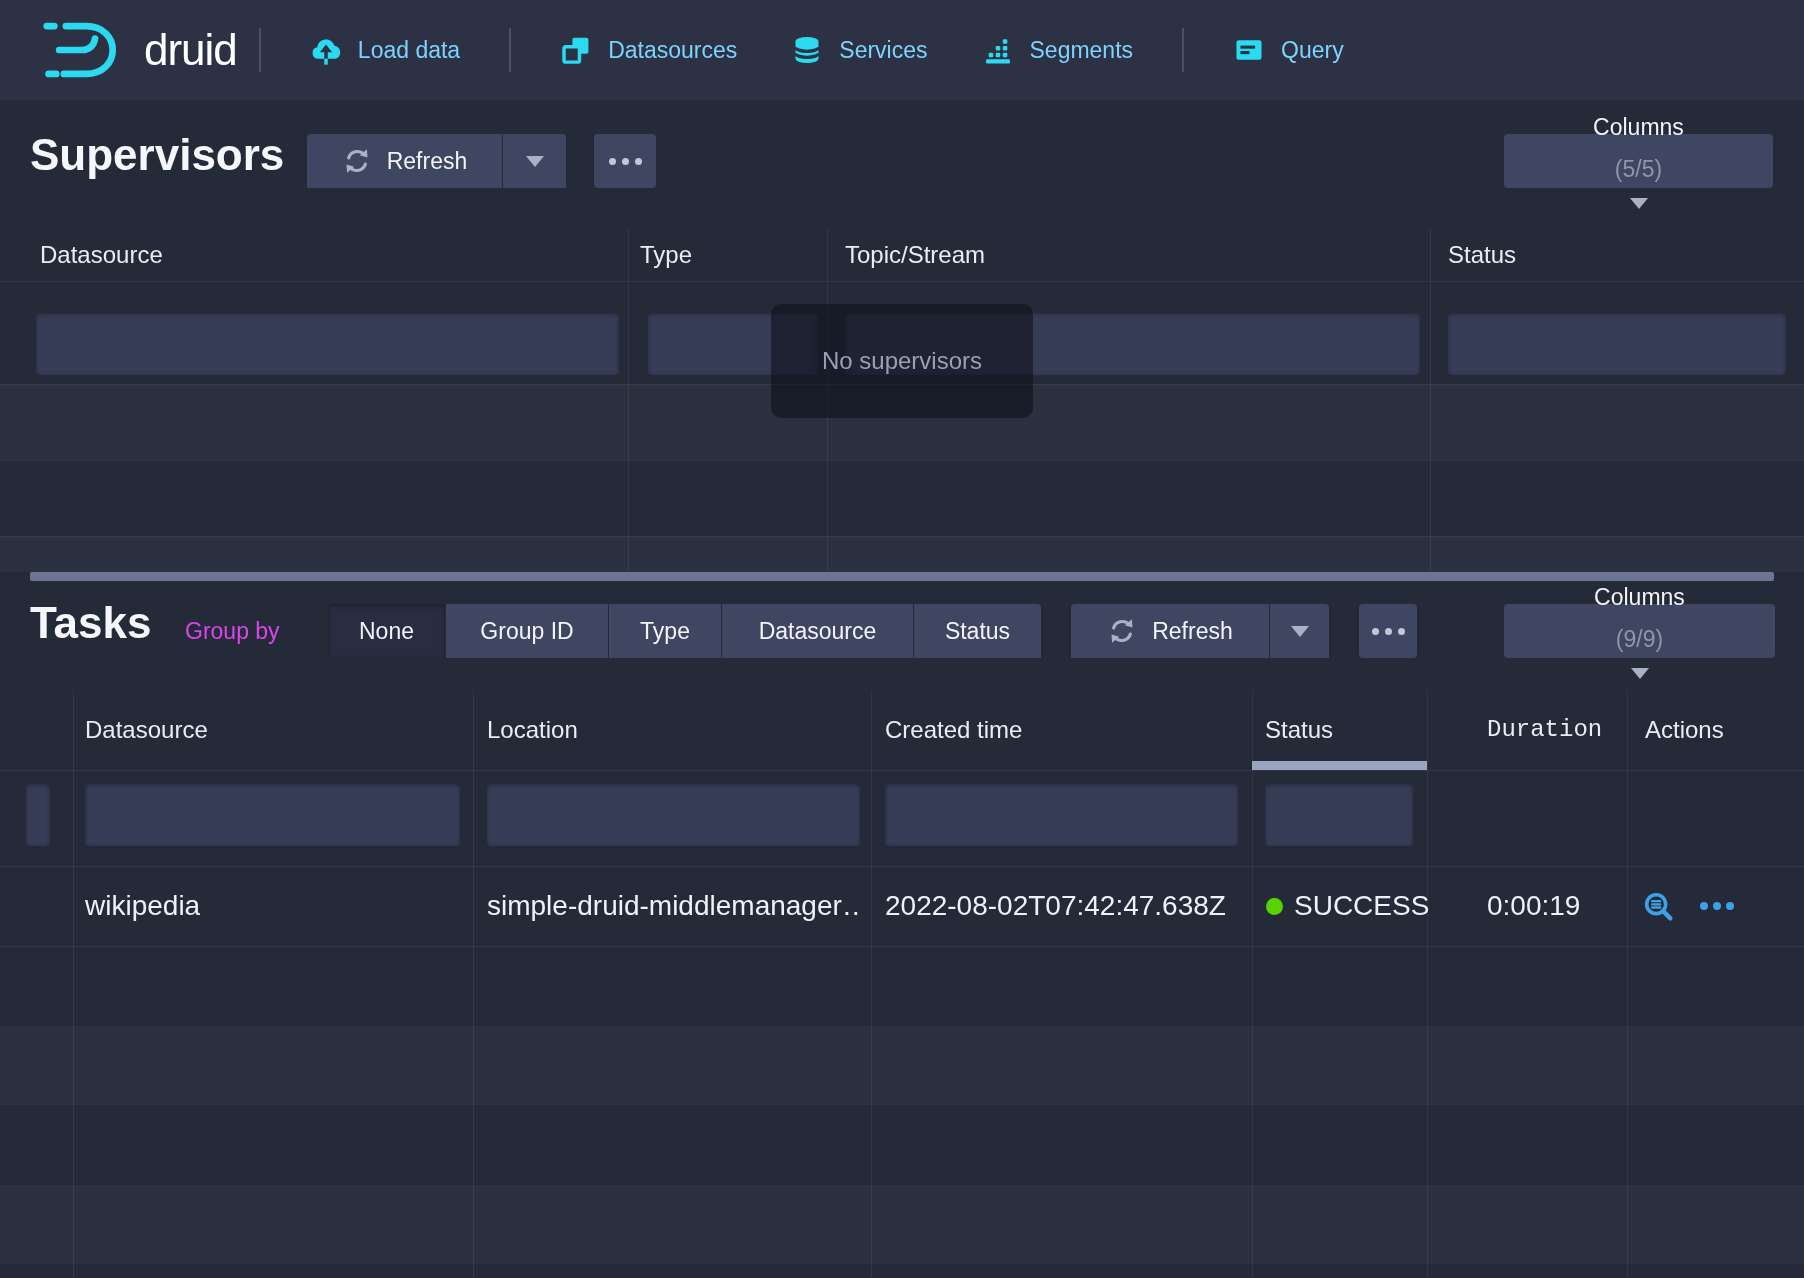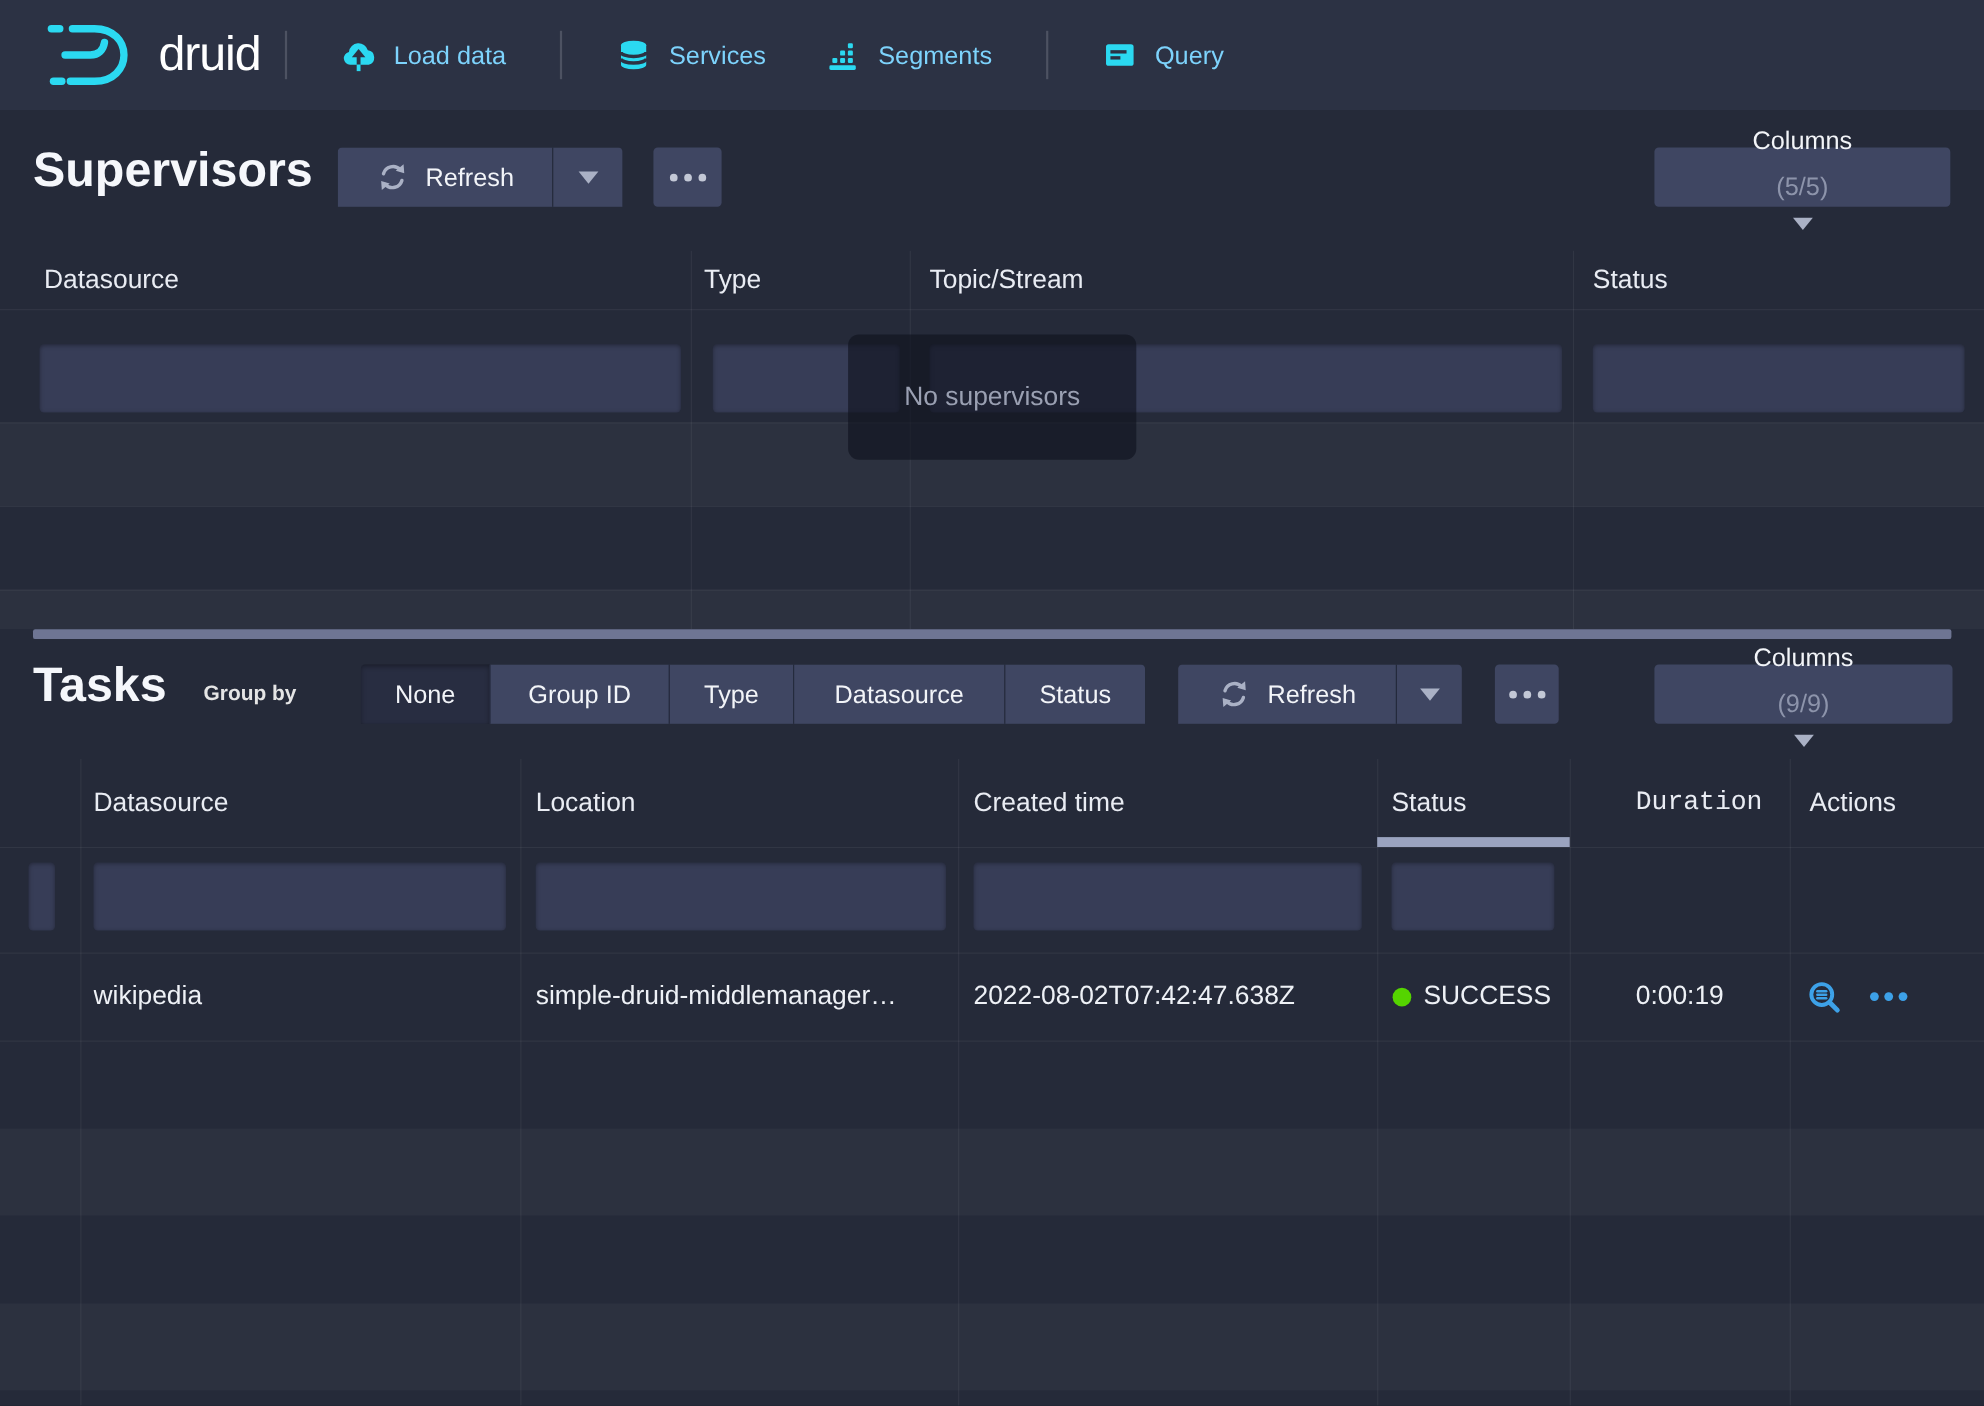--- a/index.html
+++ b/index.html
@@ -30,30 +30,30 @@
        justify-content:center;gap:15px;height:54px;cursor:pointer;border:none;}
   .btn.seg{border-left:1px solid rgba(15,19,30,0.55);}
   .btn.seg:first-child{border-left:none;}
   .btn.standalone{position:absolute;border-radius:4px;flex-direction:column;}
   .btn.active{background:var(--btn-active);box-shadow:inset 0 2px 5px rgba(0,0,0,0.35);}
   .caret{width:0;height:0;border-left:9px solid transparent;border-right:9px solid transparent;
          border-top:11px solid var(--icongray);}
   .dots{display:flex;gap:6px;align-items:center;}
   .dots i{width:7px;height:7px;border-radius:50%;background:#c3c8d6;}
   .count{color:var(--muted);}
-  .groupby-label{position:absolute;font-size:19px;color:#e5e5e5;line-height:54px;font-weight:bold;}
+  .groupby-label{position:absolute;font-size:23px;color:#d946ef;line-height:54px;}
   
   .vline{position:absolute;width:1px;background:var(--border);}
   .hline{position:absolute;height:1px;background:var(--border);}
   .th{position:absolute;height:54px;line-height:54px;font-size:24px;color:var(--hdr);cursor:pointer;}
   .stripe{position:absolute;left:0;width:1804px;background:var(--stripe);}
   .filter{position:absolute;height:62px;background:var(--input);border:none;border-radius:4px;
           box-shadow:inset 0 1px 4px rgba(0,0,0,0.35);color:var(--txt);font-size:23px;
           padding:0 14px;box-sizing:border-box;font-family:"Liberation Sans",sans-serif;outline:none;}
-  .cell{position:absolute;height:80px;line-height:80px;font-size:24px;color:#eef1f6;white-space:nowrap;}
+  .cell{position:absolute;height:80px;line-height:80px;font-size:28px;color:#eef1f6;white-space:nowrap;}
   .empty-overlay{position:absolute;left:771px;top:304px;width:262px;height:114px;border-radius:10px;
                  background:rgba(14,18,29,0.62);display:flex;align-items:center;justify-content:center;
                  font-size:24px;color:#9aa0b2;}
   .splitter{position:absolute;left:30px;top:572px;width:1744px;height:9px;background:var(--splitter);
             border-radius:2px;cursor:row-resize;}
   .sort-underline{position:absolute;left:1252px;top:761px;width:175px;height:9px;background:#9aa3bf;}
   .status-dot{position:absolute;width:17px;height:17px;border-radius:50%;background:var(--green);}
   .dots-blue{position:absolute;display:flex;gap:5px;align-items:center;height:80px;cursor:pointer;}
   .dots-blue i{width:8px;height:8px;border-radius:50%;background:var(--blue);}
   .action-icon{position:absolute;cursor:pointer;}
@@ -82,20 +82,27 @@
         <path d="M18.9 18.6 H6.2 a4.4 4.4 0 0 1 -0.8 -8.7 a6.6 6.6 0 0 1 12.9 -1.1 a5 5 0 0 1 0.6 9.8 Z" fill="#2bd9f1"></path>
         <polygon points="12,7.9 7.4,13.6 16.6,13.6" fill="#2c3244"></polygon>
         <rect x="10.7" y="13" width="2.6" height="5.6" fill="#2c3244"></rect>
         <rect x="10.7" y="18.6" width="2.6" height="4.4" fill="#2bd9f1"></rect>
       </svg>
       <span>Load data</span>
     </div>
     <div class="vsep"></div>
 
 
+    <div class="nav-item">
+      <svg width="32" height="32" viewBox="0 0 24 24">
+        <rect x="9.3" y="2.8" width="12" height="12" rx="1.5" fill="#2bd9f1"></rect>
+        <rect x="3" y="9.5" width="11.6" height="11.6" rx="1.5" fill="#2c3244" stroke="#2bd9f1" stroke-width="2.6"></rect>
+      </svg>
+      <span>Datasources</span>
+    </div>
 
     <div class="nav-item">
       <svg width="32" height="32" viewBox="0 0 24 24">
         <ellipse cx="12" cy="5.3" rx="8.6" ry="3.1" fill="#2bd9f1"></ellipse>
         <path d="M3.4 5.3 V18.7 a8.6 3.1 0 0 0 17.2 0 V5.3 Z" fill="#2bd9f1"></path>
         <path d="M3.4 9.9 a8.6 3.1 0 0 0 17.2 0" stroke="#2c3244" stroke-width="2.4" fill="none"></path>
         <path d="M3.4 14.4 a8.6 3.1 0 0 0 17.2 0" stroke="#2c3244" stroke-width="2.4" fill="none"></path>
       </svg>
       <span>Services</span>
     </div>

